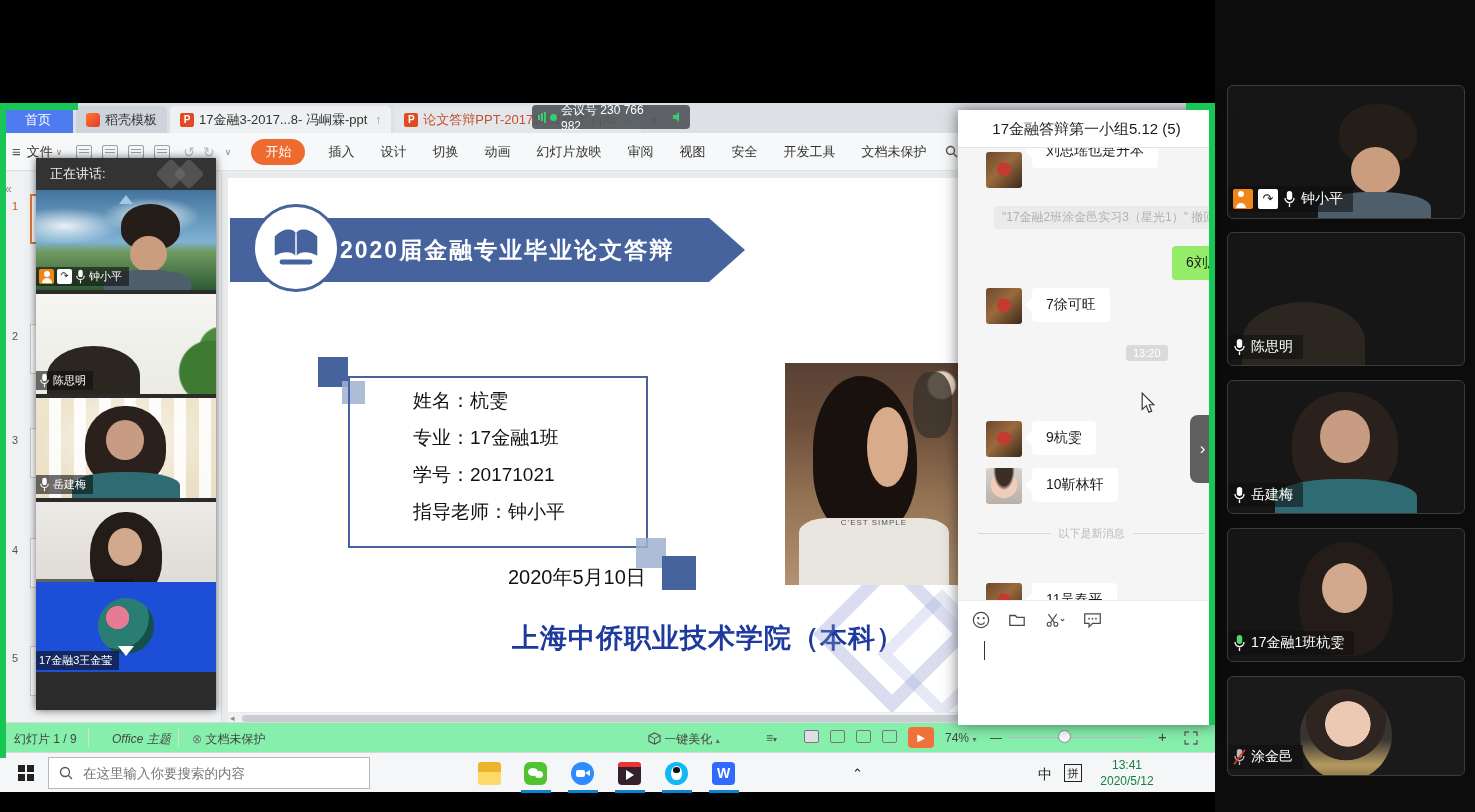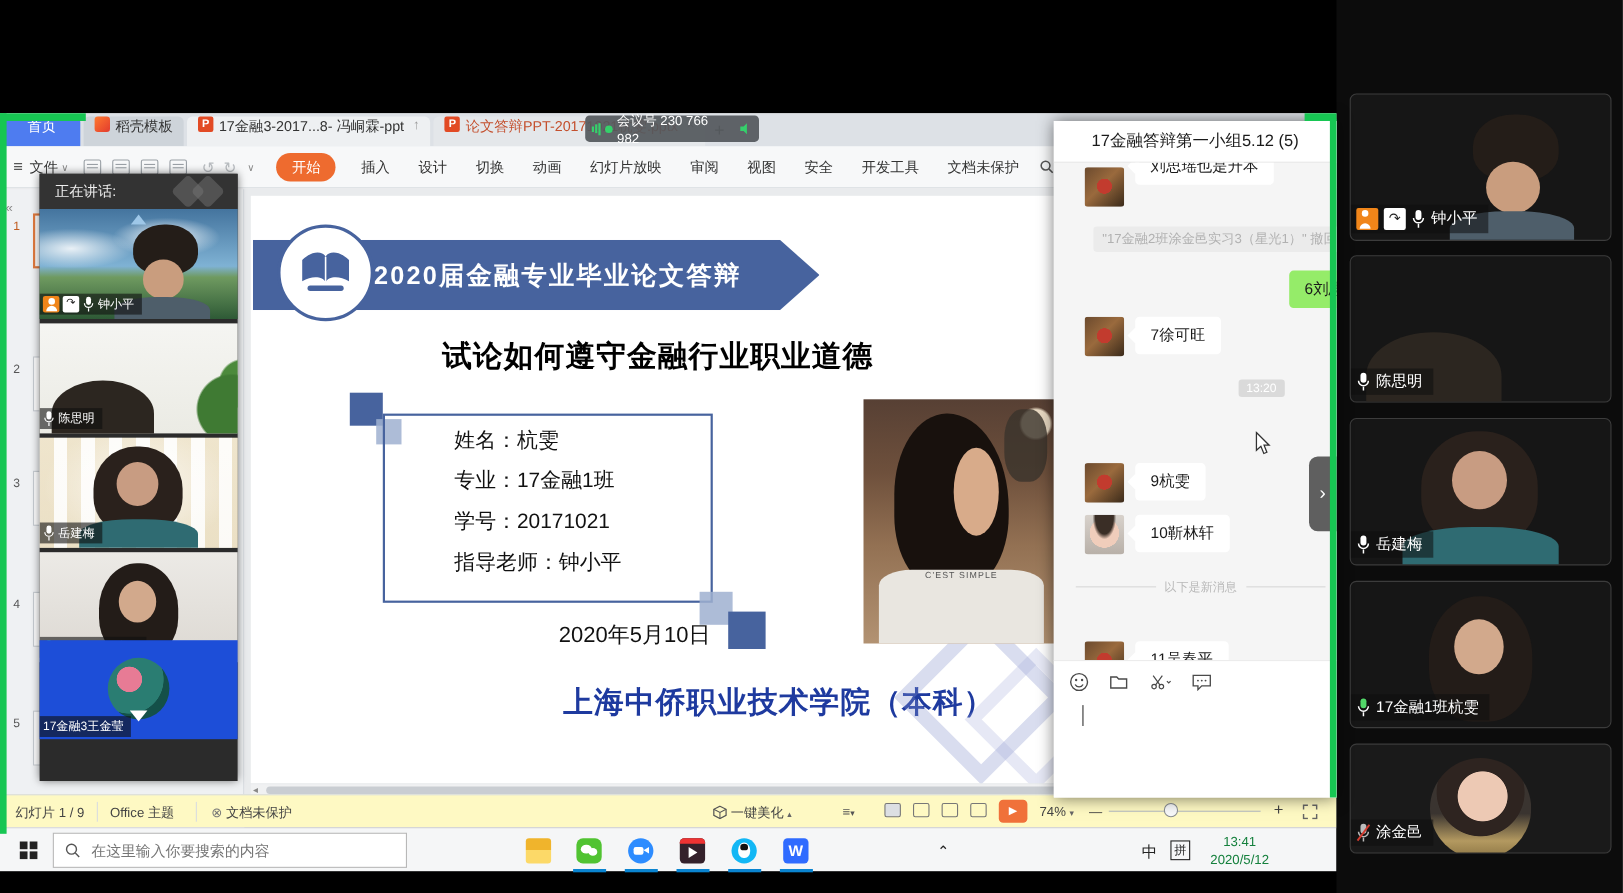--- a/index.html
+++ b/index.html
@@ -3,21 +3,21 @@
 <meta charset="utf-8">
 <style>
   html,body{margin:0;padding:0;background:#000;}
   *{box-sizing:border-box;font-family:"Liberation Sans",sans-serif;}
   #root{position:relative;width:1475px;height:812px;background:#000;overflow:hidden;}
   .abs{position:absolute;}
 
   
   #wps{position:absolute;left:0;top:103px;width:1215px;height:649px;background:#e9ebed;}
   #tabbar{position:absolute;left:0;top:0;width:100%;height:30px;background:#dde1e6;display:flex;align-items:flex-end;}
-  .tab{height:27px;display:flex;align-items:flex-start;padding:0 10px;font-size:13px;color:#333;border-radius:5px 5px 0 0;margin-left:3px;white-space:nowrap;margin-top:31px;}
+  .tab{height:27px;display:flex;align-items:center;padding:0 10px;font-size:13px;color:#333;border-radius:5px 5px 0 0;margin-left:3px;white-space:nowrap;margin-top:31px;}
   .tab-home{background:#4e7cf0;color:#fff;width:70px;justify-content:center;}
   .tab-tpl{background:#ced4da;}
   .tab-doc1{background:#eef0f2;}
   .tab-doc2{background:#e4e7ea;color:#c4502e;}
   .wpsflame{width:14px;height:14px;border-radius:3px;background:linear-gradient(135deg,#ff7a2f,#e23b2e);margin-right:5px;}
   .pptico{width:14px;height:14px;border-radius:2px;background:#e24a24;color:#fff;font-size:10px;font-weight:bold;text-align:center;line-height:14px;margin-right:5px;}
   .tabx{margin-left:8px;color:#888;font-size:12px;}
   .tabup{margin-left:8px;color:#999;font-size:12px;}
   .tabplus{margin-left:8px;color:#555;font-size:16px;margin-bottom:4px;}
 
@@ -45,21 +45,21 @@
   #school{position:absolute;left:180px;top:442px;width:600px;text-align:center;font-size:27px;font-weight:bold;color:#1e3a9f;letter-spacing:1px;}
   .diamond{position:absolute;transform:rotate(45deg);}
   #photo{position:absolute;left:557px;top:185px;width:178px;height:222px;background:radial-gradient(circle at 88% 10%,#e8d9c2 0 5%,rgba(0,0,0,0) 6%),linear-gradient(180deg,#574034 0%,#6e503c 30%,#937153 60%,#b29272 100%);overflow:hidden;}
   .ph-hair{position:absolute;left:16%;top:6%;width:58%;height:72%;background:#18110d;border-radius:46% 54% 42% 42%;}
   .ph-face{position:absolute;left:46%;top:20%;width:23%;height:36%;background:#d8ab8a;border-radius:50%;}
   .ph-sweater{position:absolute;left:8%;top:70%;width:84%;height:32%;background:#e9e6e0;border-radius:20% 20% 0 0;color:#555;font-size:8px;text-align:center;padding-top:0;letter-spacing:1px;}
 
   #hscroll{position:absolute;left:228px;top:610px;width:962px;height:11px;background:#f0f1f2;}
   #hthumb{position:absolute;left:14px;top:2px;width:880px;height:7px;background:#c9cdd2;border-radius:4px;}
 
-  #statusbar{position:absolute;left:0;top:619px;width:100%;height:30px;background:#fef9c3;border-top:1px solid #d8dbde;font-size:12px;color:#444;}
+  #statusbar{position:absolute;left:0;top:619px;width:100%;height:30px;background:#86efac;border-top:1px solid #d8dbde;font-size:12px;color:#444;}
   .stitem{position:absolute;top:8px;white-space:nowrap;}
   .sdiv{position:absolute;top:6px;width:1px;height:18px;background:#d9dcdf;}
   .viewico{display:inline-block;width:15px;height:13px;border:1px solid #777;border-radius:2px;margin:0 4px;vertical-align:middle;}
   .playbtn{position:absolute;top:4px;width:26px;height:21px;background:#f0713a;border-radius:4px;color:#fff;font-size:10px;text-align:center;line-height:21px;}
   .slidertrack{position:absolute;top:14px;height:1px;background:#b9bdc1;}
   .sliderknob{position:absolute;top:7px;width:13px;height:13px;border:1px solid #8a8e92;border-radius:50%;background:#f7f8f9;}
 
   
   #meetpill{position:absolute;left:532px;top:105px;width:158px;height:24px;background:rgba(84,88,92,.93);border-radius:4px;display:flex;align-items:center;color:#fff;font-size:12px;z-index:40;padding:0 6px;}
   .sigbar{display:inline-block;width:2px;background:#35d06b;margin-right:1px;}
@@ -202,21 +202,20 @@
       <div id="banner">
           <span>2020届金融专业毕业论文答辩</span>
         </div>
       <div id="slidelogo">
         <svg width="58" height="58" viewBox="0 0 60 60">
             <path d="M8 18 C18 8 28 10 30 15 C32 10 42 8 52 18 L52 38 C42 32 32 34 30 39 C28 34 18 32 8 38 Z" fill="#47639e"></path>
             <line x1="30" y1="15" x2="30" y2="39" stroke="#fff" stroke-width="1.5"></line>
             <rect x="13" y="42" width="34" height="5" rx="2.5" fill="#47639e"></rect>
           </svg>
       </div>
-      <div id="slidetitle">试论如何遵守金融行业职业道德</div>
 
       <div class="sq" style="left:90px;top:179px;width:30px;height:30px;background:#47639e;"></div>
       <div class="sq" style="left:114px;top:203px;width:23px;height:23px;background:#9fb0d0;opacity:.85;"></div>
       <div id="infobox"></div>
       <div class="sq" style="left:408px;top:360px;width:30px;height:30px;background:#9fb0d0;opacity:.85;"></div>
       <div class="sq" style="left:434px;top:378px;width:34px;height:34px;background:#47639e;"></div>
 
       <div id="infotext">
         <div>姓名：杭雯</div>
         <div>专业：17金融1班</div>
@@ -238,21 +237,21 @@
     </div>
 
     <div id="hscroll">
       <span style="position:absolute;left:2px;top:0;font-size:9px;color:#888;">◂</span>
       <div id="hthumb"></div>
     </div>
 
     <div id="statusbar">
       <span class="stitem" style="left:14px;">幻灯片 1 / 9</span>
       <div class="sdiv" style="left:88px;"></div>
-      <span class="stitem" style="left:100px;">Office 主题</span>
+      <span class="stitem" style="left:112px;font-style:italic;">Office 主题</span>
       <div class="sdiv" style="left:178px;"></div>
       <span class="stitem" style="left:192px;"><span style="color:#777;">⊗ </span><span>文档未保护</span></span>
       <span class="stitem" style="left:648px;"><svg width="13" height="13" viewBox="0 0 14 14" style="vertical-align:-2px;">
             <path d="M7 1 L13 4 V10 L7 13 L1 10 V4 Z" fill="none" stroke="#555" stroke-width="1.2"></path>
             <path d="M1 4 L7 7 L13 4 M7 7 V13" fill="none" stroke="#555" stroke-width="1"></path>
           </svg> <span>一键美化</span> <span style="font-size:8px;color:#666;">▴</span></span>
       <span class="stitem" style="left:766px;color:#555;">≡<span style="font-size:8px;">▾</span></span>
       <span class="viewico" style="position:absolute;left:800px;top:7px;background:#dcdfe3;"></span>
       <span class="viewico" style="position:absolute;left:826px;top:7px;"></span>
       <span class="viewico" style="position:absolute;left:852px;top:7px;"></span>

